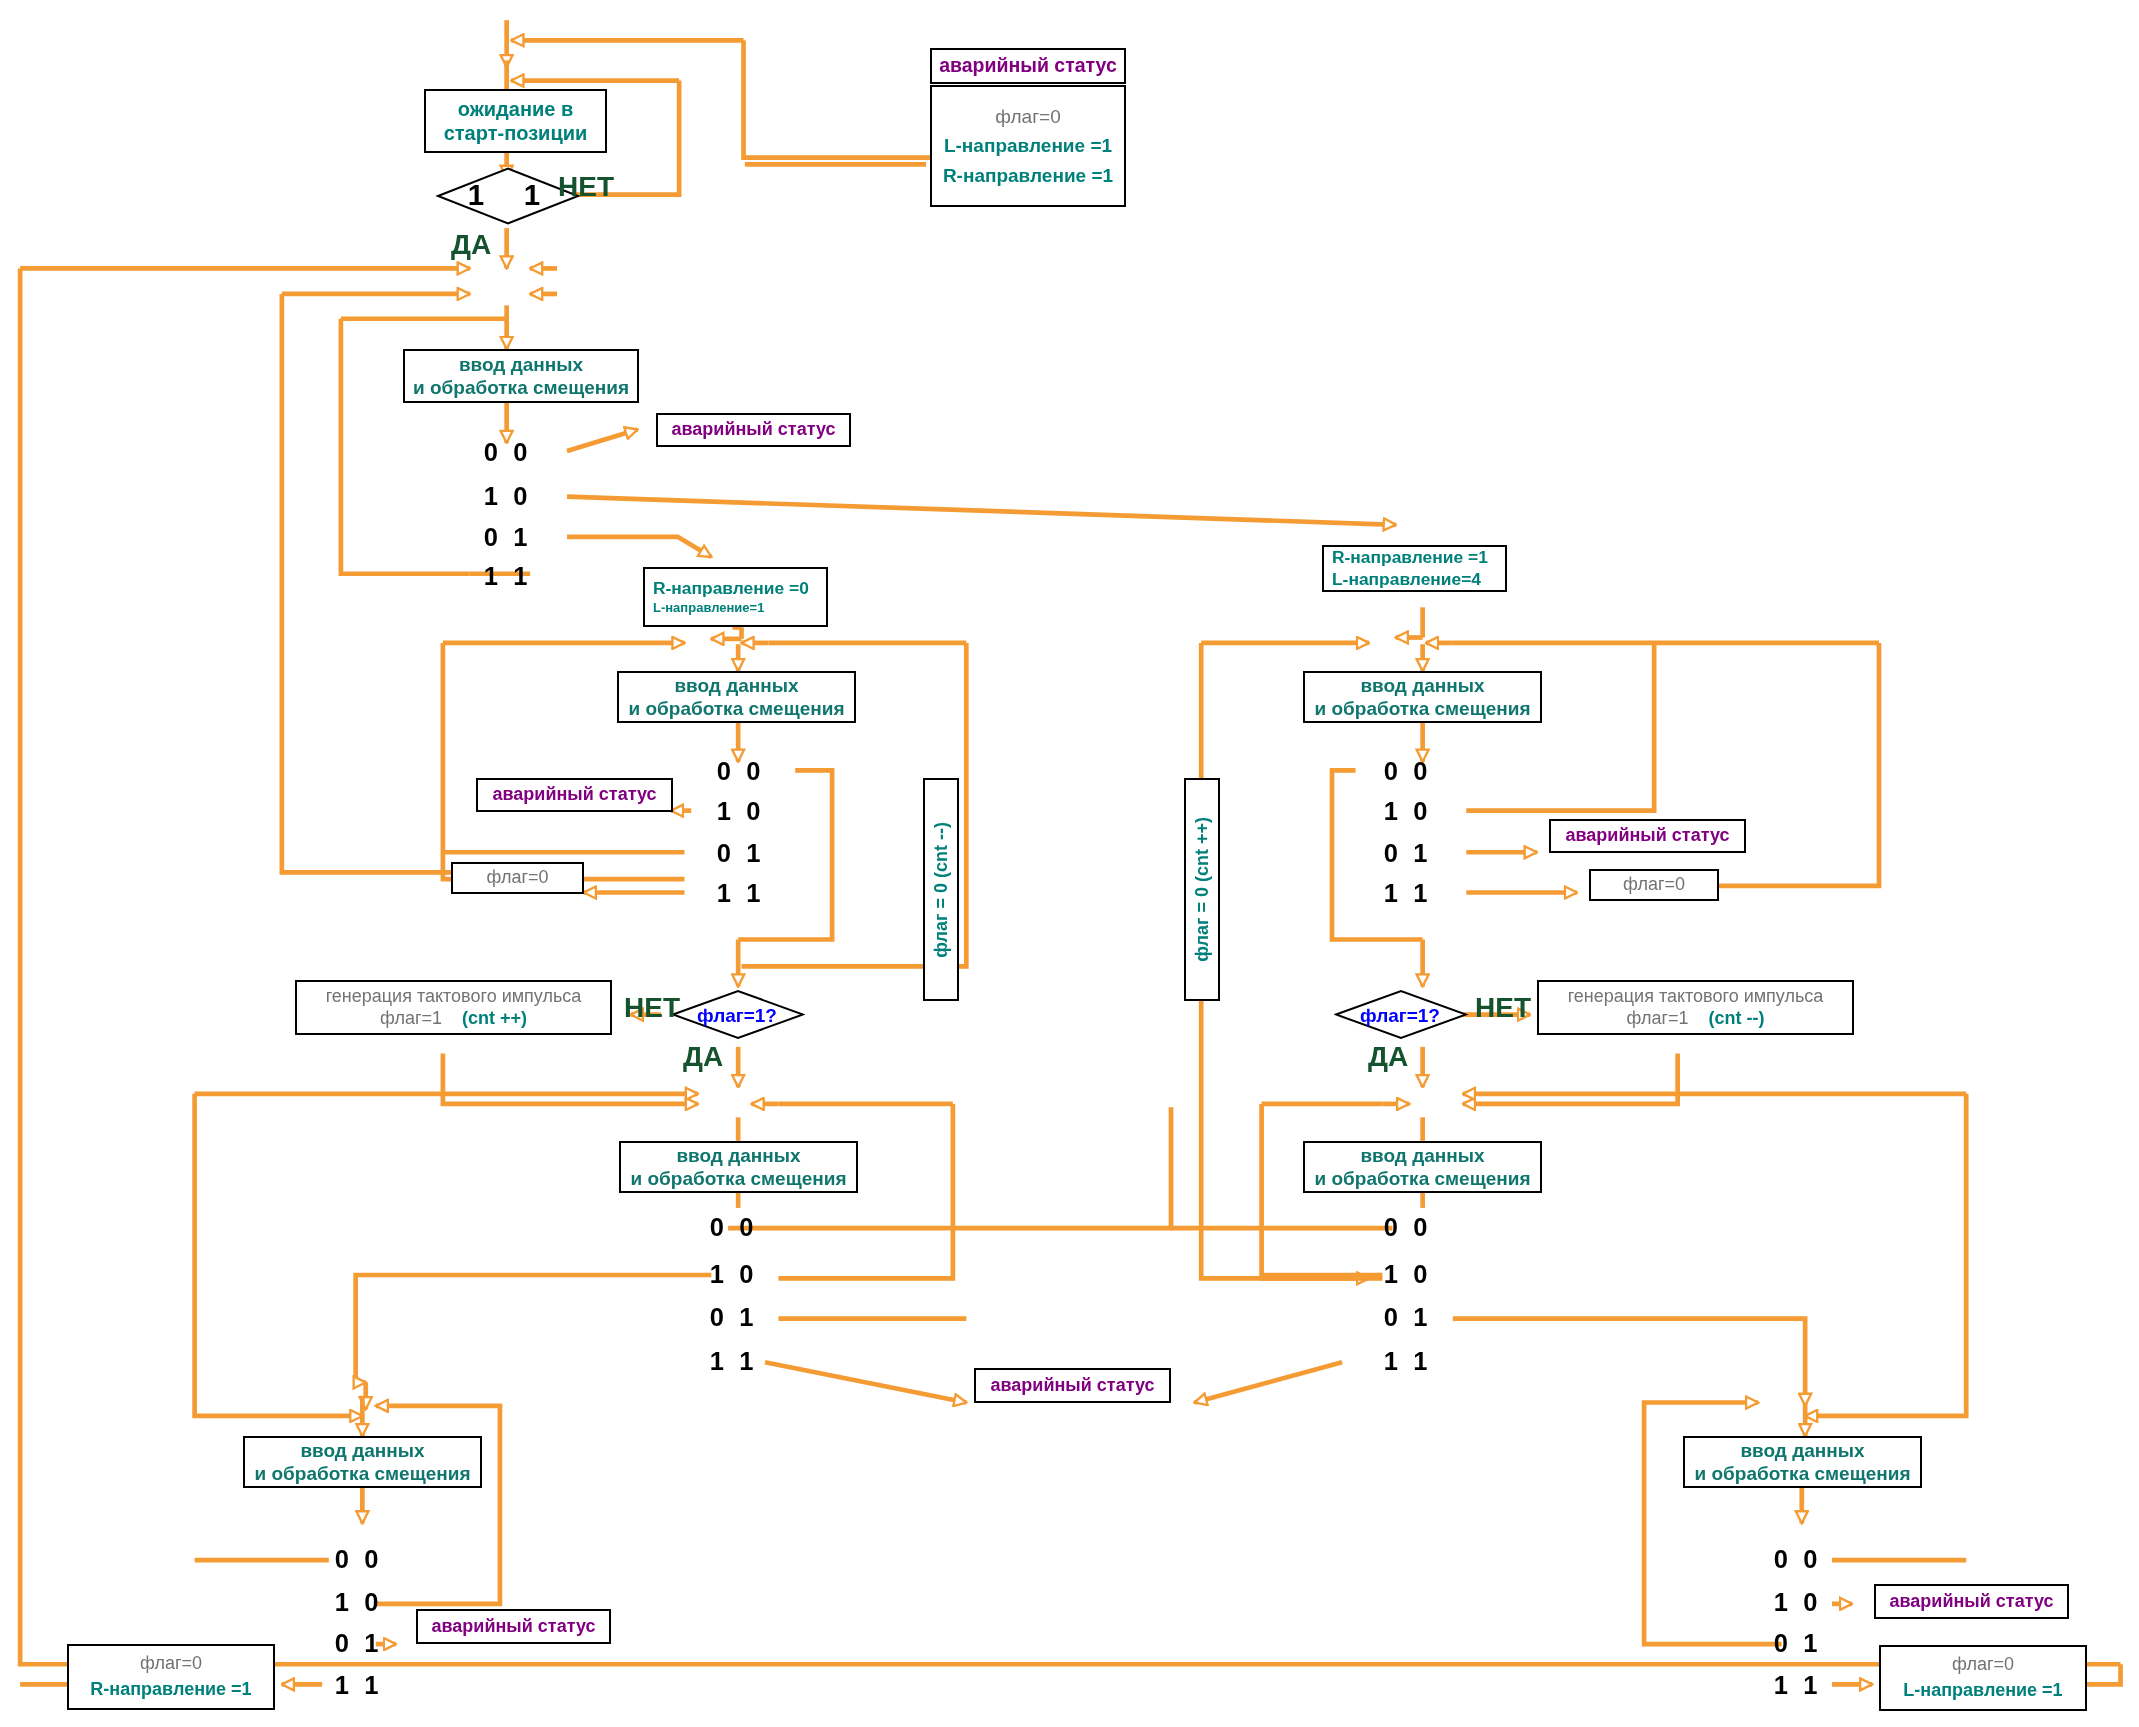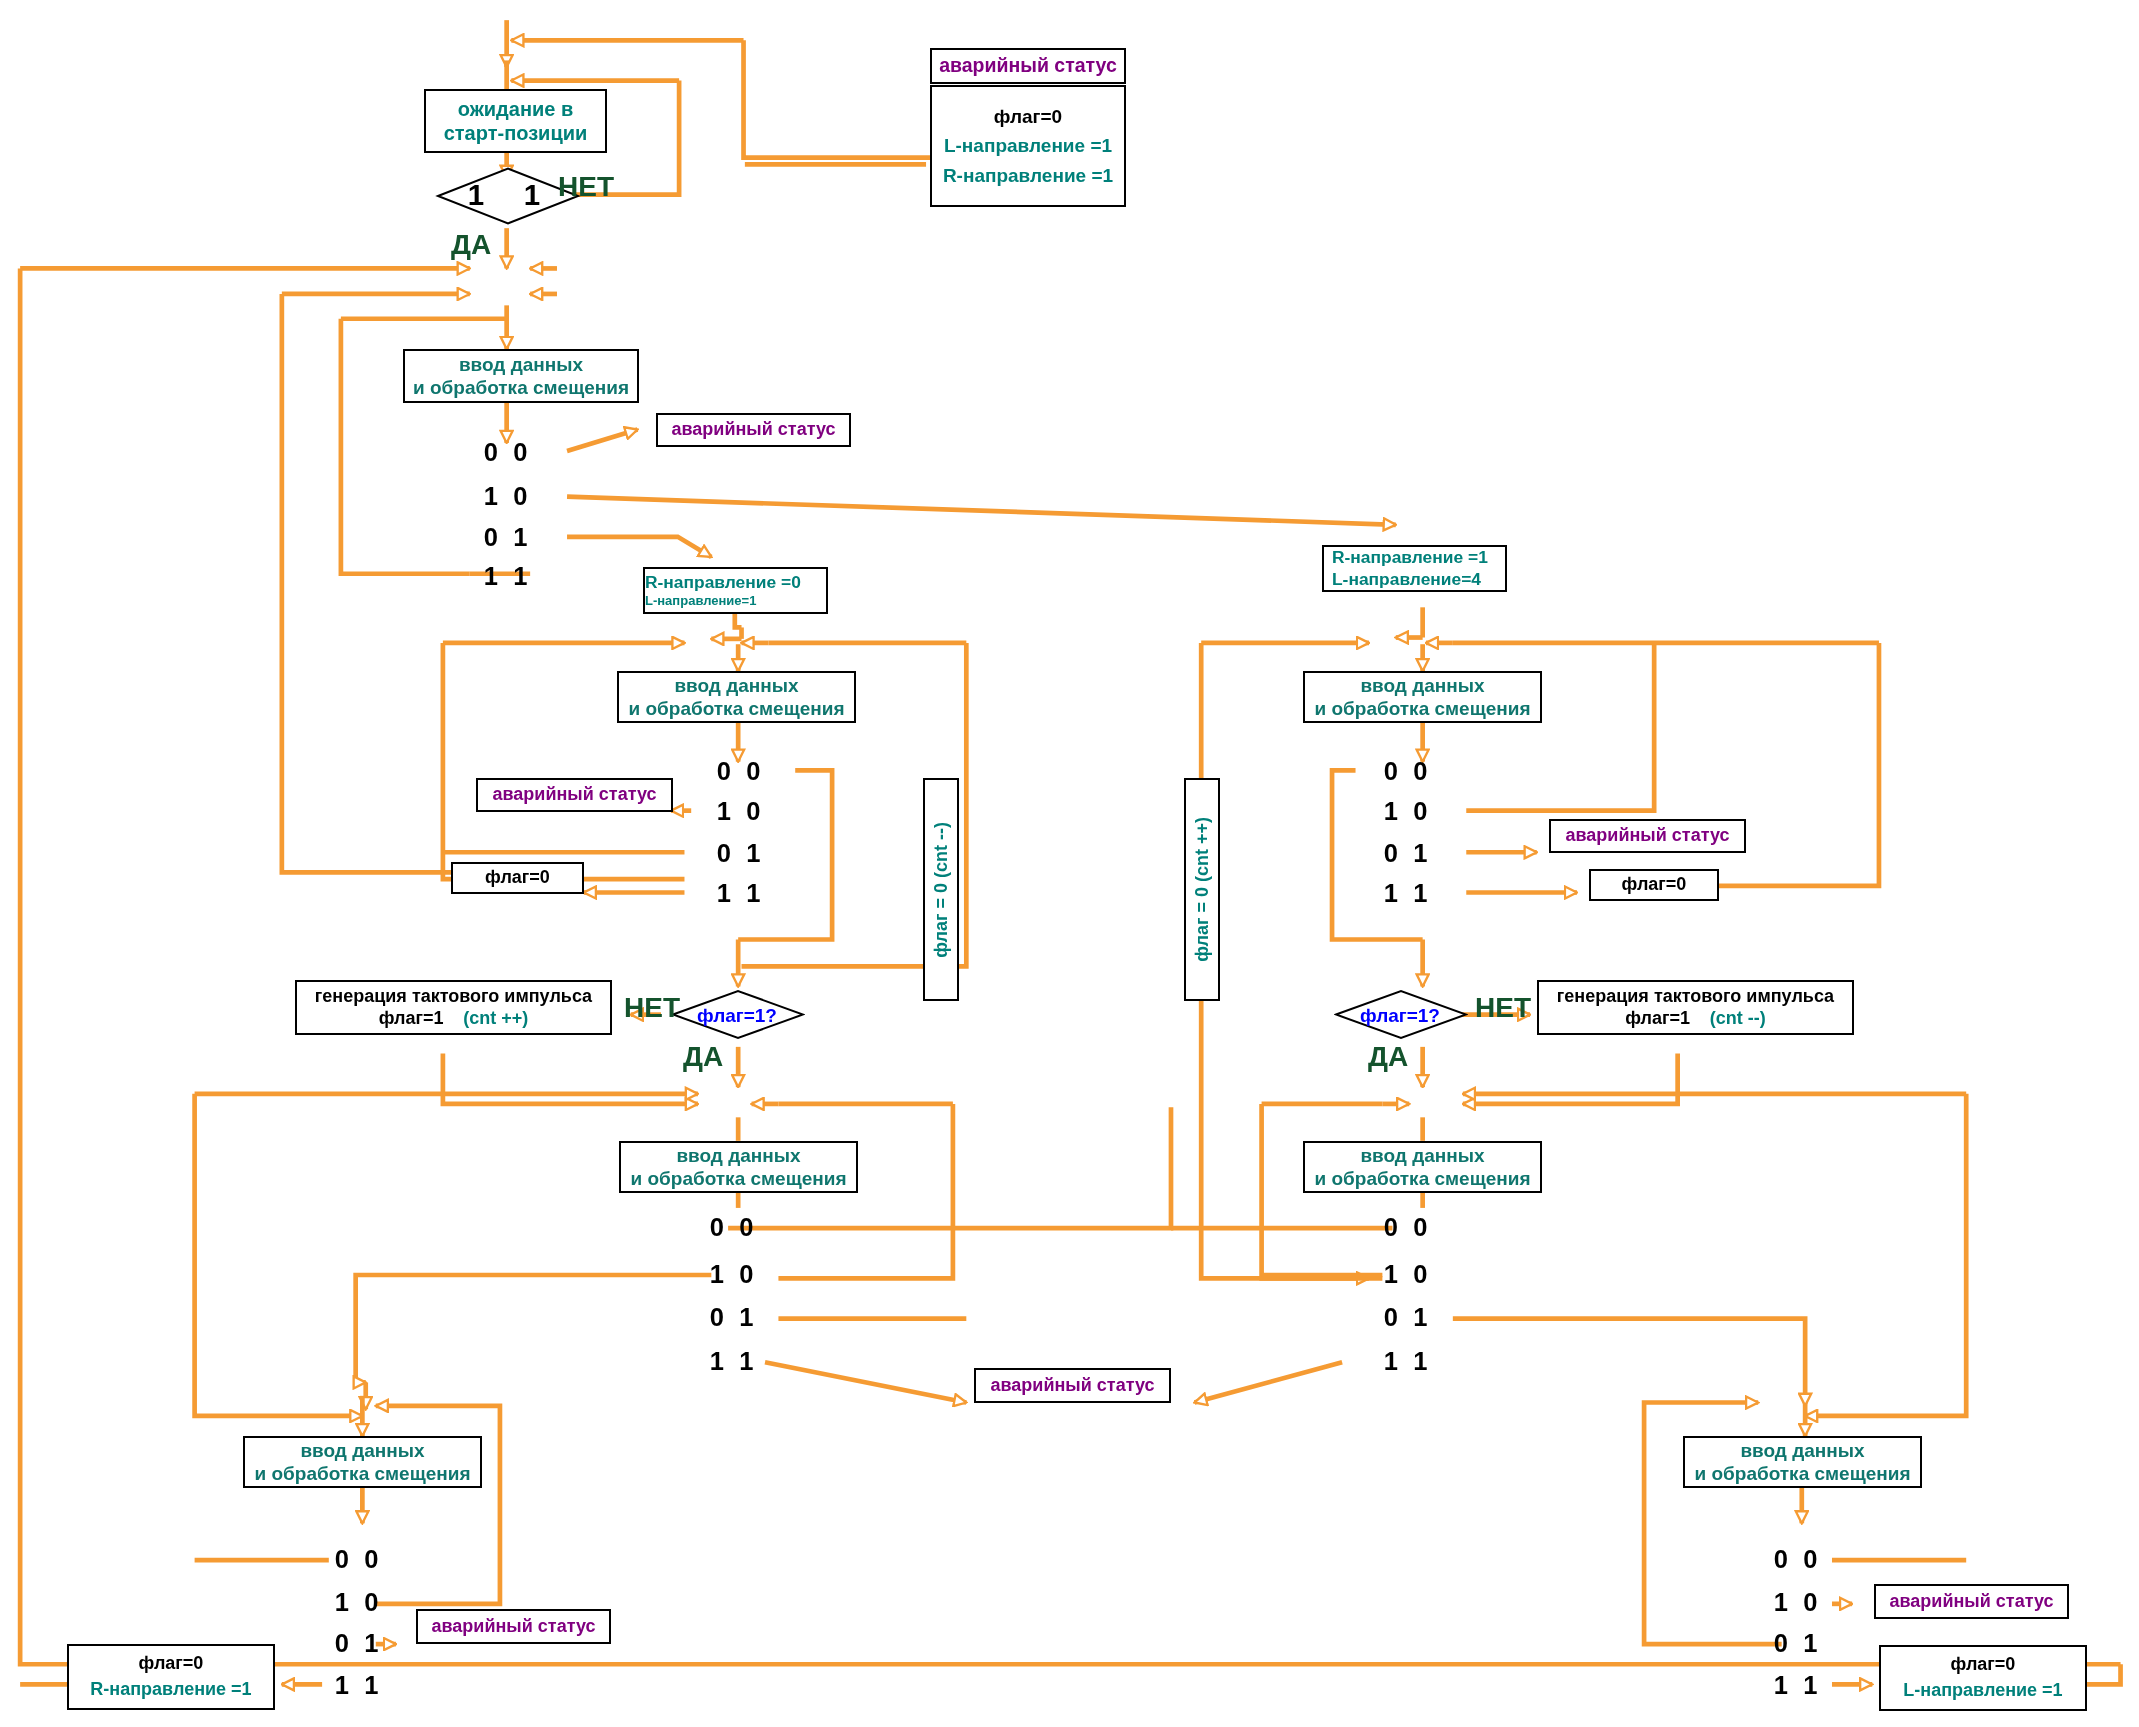--- a/index.html
+++ b/index.html
@@ -6,21 +6,21 @@
   body{font-family:"Liberation Sans",sans-serif;}
   #stage{position:relative;width:2140px;height:1728px;background:#fff;overflow:hidden;}
   svg.wires{position:absolute;left:0;top:0;width:2140px;height:1728px;pointer-events:none;}
 
   .box{position:absolute;border:2px solid #000;background:#fff;box-sizing:border-box;
        display:flex;flex-direction:column;align-items:center;justify-content:center;
        text-align:center;line-height:1.22;}
   .teal{color:#00807a;font-weight:bold;text-align:right;}
   .green{color:#0f766e;font-weight:bold;}
   .purple{color:#800080;font-weight:bold;}
-  .blue{color:#000000;font-weight:bold;}
+  .blue{color:#737373;font-weight:normal;}
   .lbl{position:absolute;color:#14532d;font-weight:bold;font-size:28px;white-space:nowrap;}
   .bits{position:absolute;color:#000;font-weight:bold;font-size:25.5px;white-space:nowrap;
         letter-spacing:0;}
   .bits span{display:inline-block;width:29.5px;text-align:center;}
   .vbox{position:absolute;border:2px solid #000;background:#fff;box-sizing:border-box;
         display:flex;align-items:center;justify-content:center;}
   .vbox>span{writing-mode:vertical-rl;transform:rotate(180deg);color:#00807a;
              font-weight:bold;font-size:18px;white-space:nowrap;}
   .dia{position:absolute;}
   .dia svg{display:block;}
@@ -219,21 +219,21 @@
 
   <div class="bits" style="left:476px;top:438px;"><span>0</span><span>0</span></div>
   <div class="bits" style="left:476px;top:482px;"><span>1</span><span>0</span></div>
   <div class="bits" style="left:476px;top:523px;"><span>0</span><span>1</span></div>
   <div class="bits" style="left:476px;top:562px;"><span>1</span><span>1</span></div>
 
   <div class="box" style="left:656px;top:413px;width:195px;height:34px;">
     <div class="purple" style="font-size:18px;">аварийный статус</div>
   </div>
 
-  <div class="box" style="left:643px;top:567px;width:185px;height:47px;align-items:flex-start;">
+  <div class="box" style="left:643px;top:567px;width:185px;height:60px;align-items:flex-start;padding-left:8px;">
     <div class="teal" style="font-size:17.4px;">R-направление =0</div>
     <div class="teal" style="font-size:13px;">L-направление=1</div>
   </div>
 
   <div class="box" style="left:1322px;top:545px;width:185px;height:47px;align-items:flex-start;padding-left:8px;">
     <div class="teal" style="font-size:17.4px;">R-направление =1</div>
     <div class="teal" style="font-size:17.4px;">L-направление=4</div>
   </div>
 
   <div class="box" style="left:617px;top:671px;width:239px;height:52px;">

